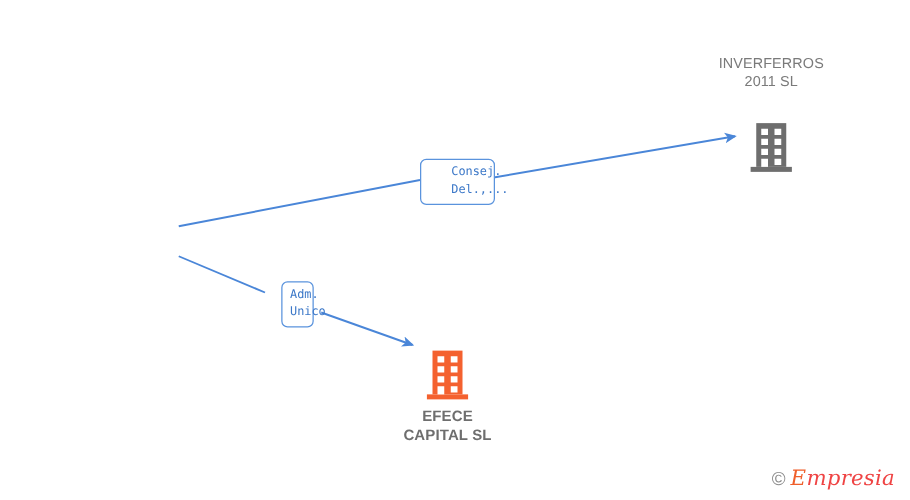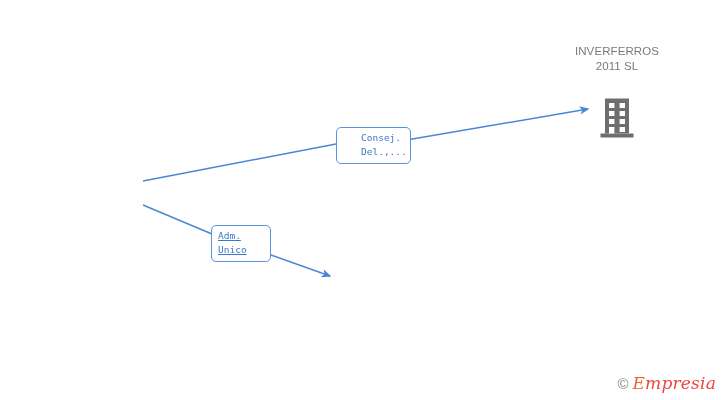--- a/index.html
+++ b/index.html
@@ -84,28 +84,27 @@
     font-family: "DejaVu Sans Mono", monospace;
     font-size: 9.5px;
     line-height: 14px;
     padding: 3px 6px 4px 6px;
     text-align: left;
     white-space: pre-line;
   }
   #rel-consej {
     left: 336px;
     top: 127px;
-    width: 75px;
+    width: 60px;
     padding-left: 24px;
   }
   #rel-admunico {
-    left: 211px;
+    left: 225px;
     top: 225px;
-    width: 60px;
-    text-decoration: underline;
+    width: 26px;
   }
 
   
   #watermark {
     position: absolute;
     right: 12px;
     bottom: 8px;
     display: flex;
     align-items: center;
     gap: 4px;
@@ -157,20 +156,36 @@
       <rect x="19.6" y="5" width="5.4" height="5" fill="#ffffff"></rect>
       <rect x="9" y="13" width="5.4" height="5" fill="#ffffff"></rect>
       <rect x="19.6" y="13" width="5.4" height="5" fill="#ffffff"></rect>
       <rect x="9" y="21" width="5.4" height="5" fill="#ffffff"></rect>
       <rect x="19.6" y="21" width="5.4" height="5" fill="#ffffff"></rect>
       <rect x="9" y="29" width="5.4" height="6.5" fill="#ffffff"></rect>
       <rect x="19.6" y="29" width="5.4" height="5" fill="#ffffff"></rect>
     </svg>
   </div>
 
+  <div class="node" id="node-efece">
+    <svg class="icon-building" width="34" height="40" viewBox="0 0 34 40" xmlns="http://www.w3.org/2000/svg">
+      <rect x="5" y="0.5" width="24" height="35" fill="#f4612f"></rect>
+      <rect x="0.5" y="35.5" width="33" height="4" fill="#f4612f"></rect>
+      <rect x="9" y="5" width="5.4" height="5" fill="#ffffff"></rect>
+      <rect x="19.6" y="5" width="5.4" height="5" fill="#ffffff"></rect>
+      <rect x="9" y="13" width="5.4" height="5" fill="#ffffff"></rect>
+      <rect x="19.6" y="13" width="5.4" height="5" fill="#ffffff"></rect>
+      <rect x="9" y="21" width="5.4" height="5" fill="#ffffff"></rect>
+      <rect x="19.6" y="21" width="5.4" height="5" fill="#ffffff"></rect>
+      <rect x="9" y="29" width="5.4" height="6.5" fill="#ffffff"></rect>
+      <rect x="19.6" y="29" width="5.4" height="5" fill="#ffffff"></rect>
+    </svg>
+    <div class="node-label bold">EFECE
+CAPITAL SL</div>
+  </div>
 
   <div class="rel-box" id="rel-consej">Consej.
 Del.,...</div>
 
   <div class="rel-box" id="rel-admunico">Adm.
 Unico</div>
 
   <div id="watermark">
     <span class="wm-c">©</span>
     <span class="wm-word"><span class="wm-e">E</span><span class="wm-rest">mpresia</span></span>

